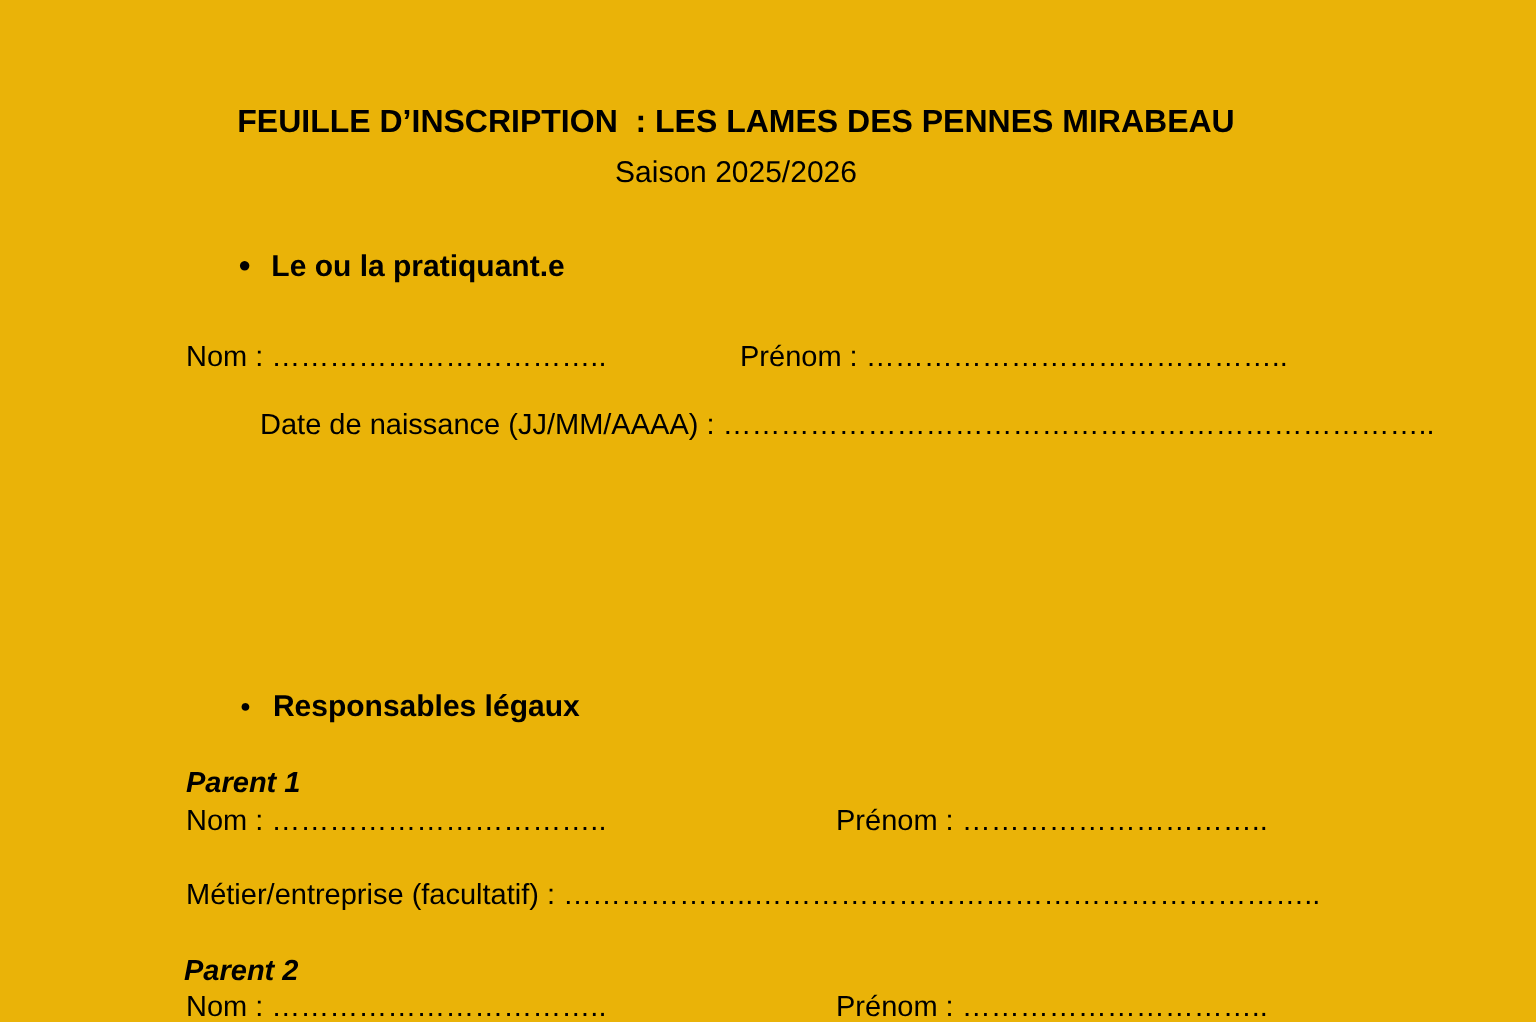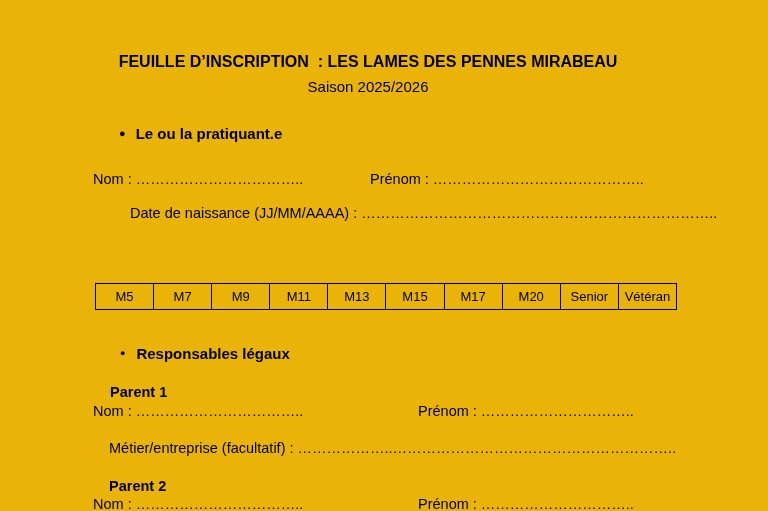--- a/index.html
+++ b/index.html
@@ -30,21 +30,21 @@
   }
   .bullet-lg{font-size:11px;margin-right:10px;line-height:1;}
   .bullet-sm{font-size:9px;margin-right:11px;line-height:1;}
   .line{
     position:absolute;
     font-size:14.5px;line-height:18px;
     white-space:nowrap;
   }
   .dots{margin-left:4px;letter-spacing:0;}
   .instruction{font-size:13.5px;font-weight:bold;margin-left:6px;}
-  .parent-title{font-weight:bold;margin-left:17px;}
+  .parent-title{font-weight:bold;font-style:italic;}
   table.category-table{
     position:absolute;left:95px;top:283px;
     width:582px;
     border-collapse:collapse;table-layout:fixed;
   }
   table.category-table td{
     border:1px solid #000;
     text-align:center;vertical-align:middle;
     font-size:13px;height:25px;padding:0;
   }
@@ -69,52 +69,36 @@
   </div>
   <div class="line" style="left:370px;top:170px;">
     <span>Prénom :</span><span class="dots">……………………………………..</span>
   </div>
 
   <div class="line" style="left:93px;top:204px;margin-left:37px;">
     <span>Date de naissance (JJ/MM/AAAA) :</span><span class="dots">………………………………………………………………..</span>
   </div>
 
 
-  <table class="category-table">
-    <tbody>
-        <tr>
-      <td>M5</td>
-      <td>M7</td>
-      <td>M9</td>
-      <td>M11</td>
-      <td>M13</td>
-      <td>M15</td>
-      <td>M17</td>
-      <td>M20</td>
-      <td>Senior</td>
-      <td>Vétéran</td>
-    </tr>
-  </tbody>
-    </table>
 
   <div class="sec-heading" style="left:120px;top:345px;">
     <span class="bullet-sm">●</span>
     <span>Responsables légaux</span>
   </div>
 
   <div class="line parent-title" style="left:93px;top:383px;">Parent 1</div>
 
   <div class="line" style="left:93px;top:402px;">
     <span>Nom :</span><span class="dots">……………………………..</span>
   </div>
   <div class="line" style="left:418px;top:402px;">
     <span>Prénom :</span><span class="dots">…………………………..</span>
   </div>
 
-  <div class="line" style="left:93px;top:439px;margin-left:16px;">
+  <div class="line" style="left:93px;top:439px;">
     <span>Métier/entreprise (facultatif) :</span><span class="dots">………………..…………………………………………………..</span>
   </div>
 
   <div class="line parent-title" style="left:92px;top:477px;">Parent 2</div>
 
   <div class="line" style="left:93px;top:495px;">
     <span>Nom :</span><span class="dots">……………………………..</span>
   </div>
   <div class="line" style="left:418px;top:495px;">
     <span>Prénom :</span><span class="dots">…………………………..</span>

